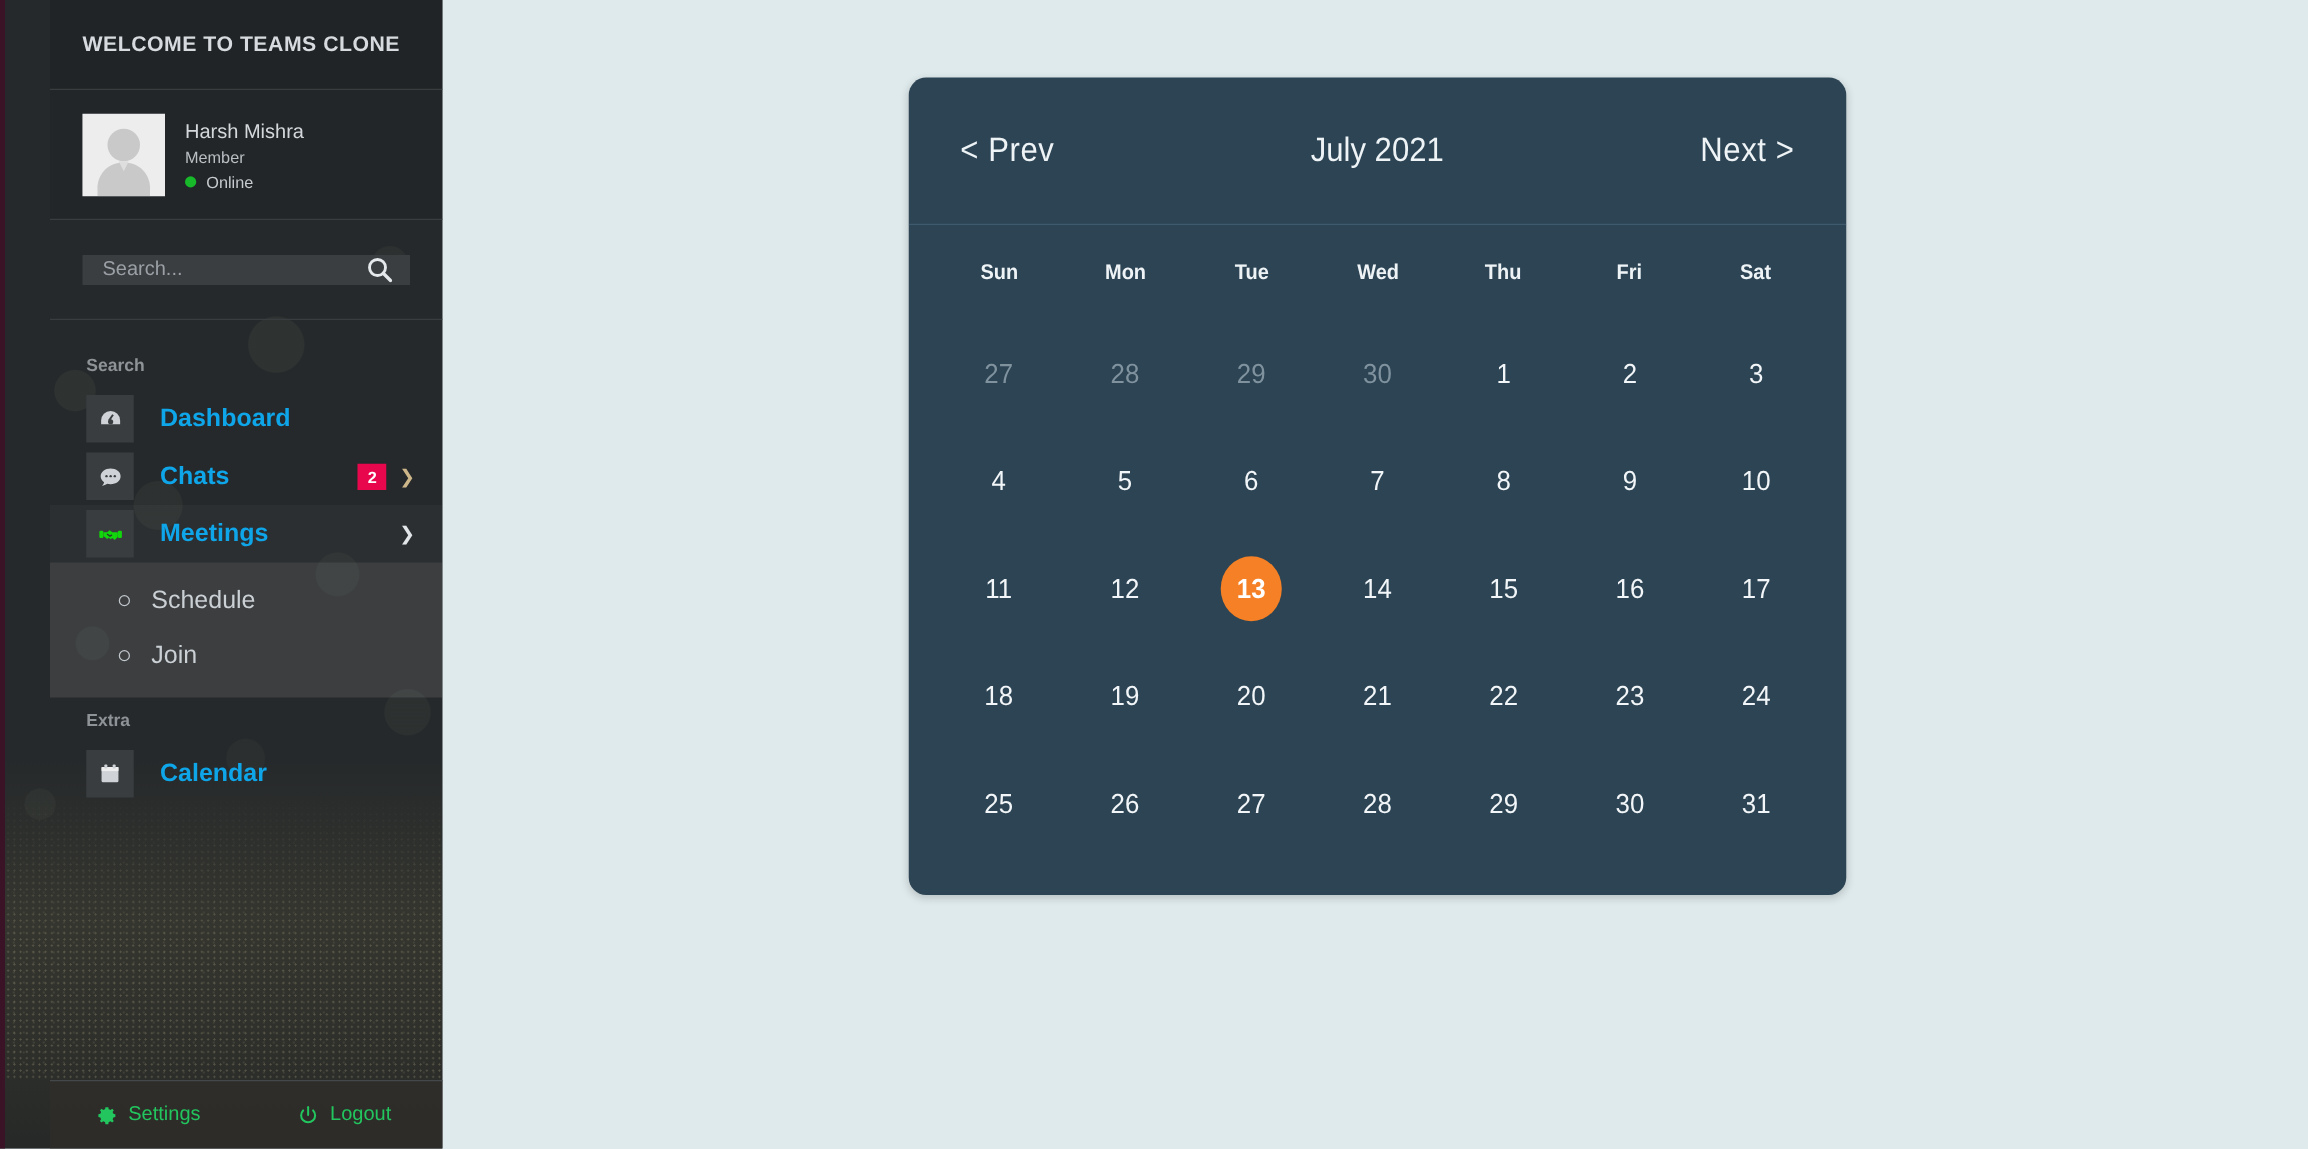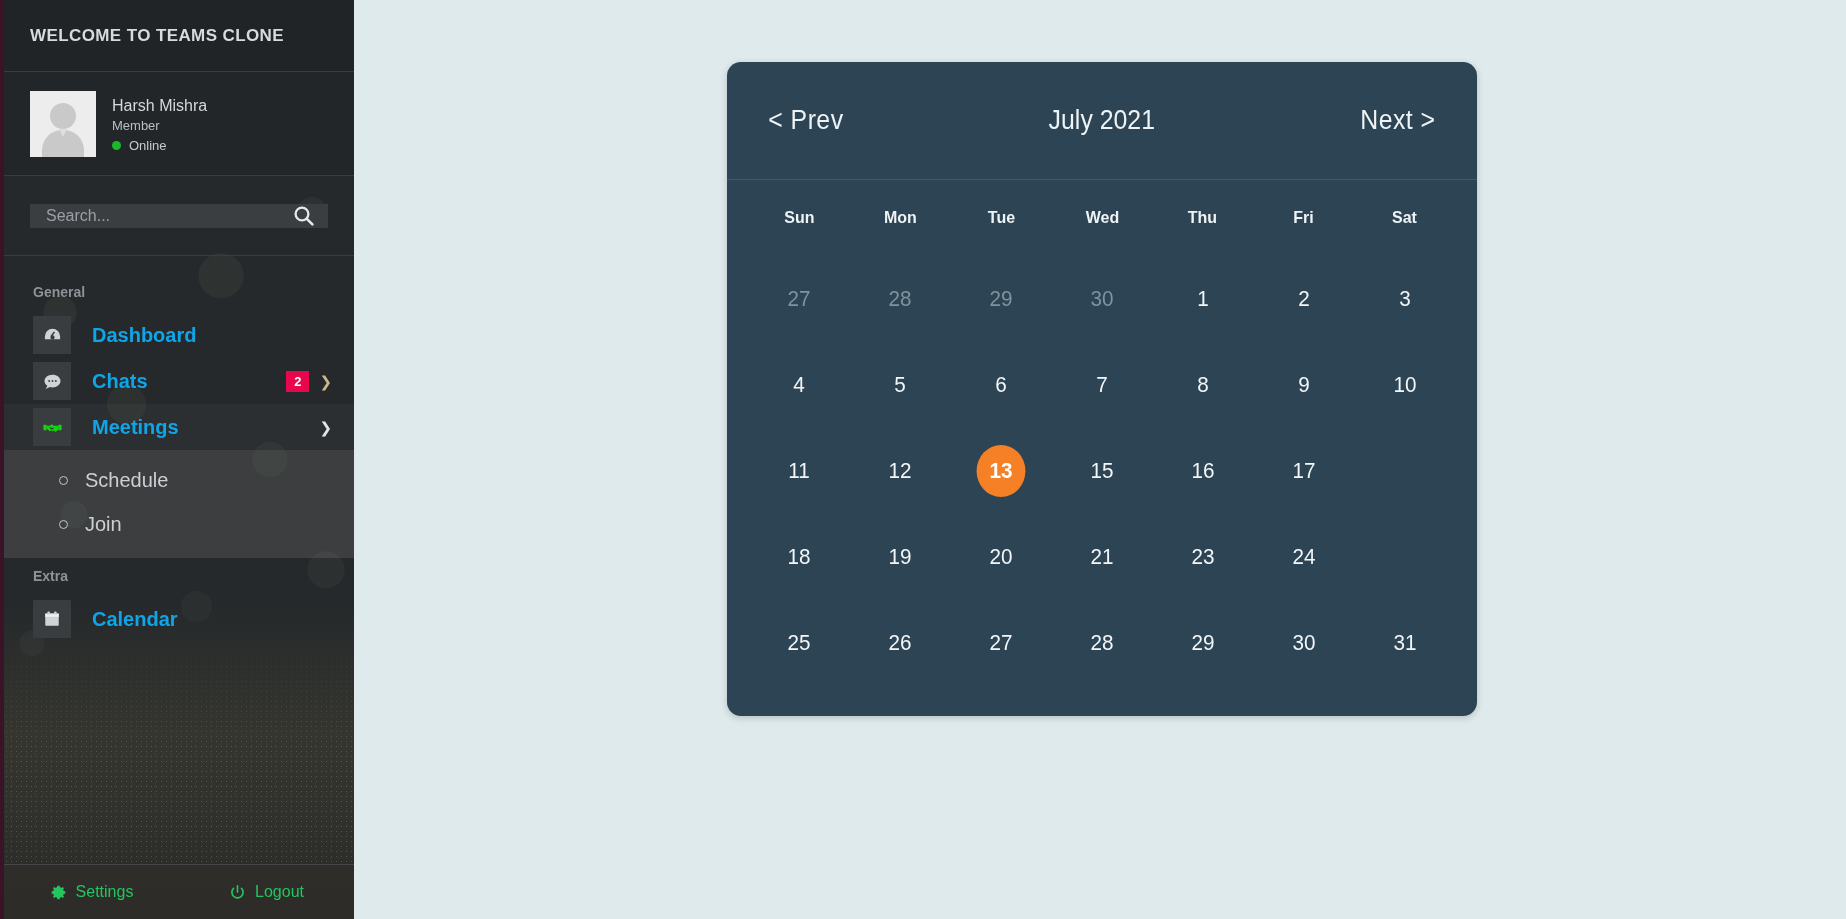--- a/index.html
+++ b/index.html
@@ -58,21 +58,21 @@
     background-image:
       radial-gradient(rgba(190,180,140,.55) .7px, transparent .9px),
       radial-gradient(rgba(150,145,115,.35) .6px, transparent .8px);
     background-size: 5px 5px, 8px 8px;
     background-position: 0 0, 3px 4px;
     -webkit-mask-image: linear-gradient(180deg, transparent 0%, #000 55%, #000 100%);
     mask-image: linear-gradient(180deg, transparent 0%, #000 55%, #000 100%);
     z-index: 0;
   }
 
-  #sidebar > * { position: relative; z-index: 1; }
+  #sidebar > * { position: relative; z-index: 1; margin-left: 36px; }
 
   .sb-header {
     height: 72px;
     flex: 0 0 72px;
     display: flex;
     align-items: center;
     padding-left: 26px;
     border-bottom: 1px solid #3a3d3f;
     background: rgba(30,33,35,.55);
   }
@@ -329,21 +329,21 @@
         <svg width="21" height="21" viewBox="0 0 21 21">
           <circle cx="9" cy="9" r="6.4" fill="none" stroke="currentColor" stroke-width="2.3"></circle>
           <line x1="13.6" y1="13.6" x2="19.4" y2="19.4" stroke="currentColor" stroke-width="2.6" stroke-linecap="round"></line>
         </svg>
       </button>
     </div>
   </div>
 
   <nav class="sb-nav">
 
-    <div class="nav-section-title">General</div>
+    <div class="nav-section-title">Search</div>
 
     <div class="nav-item">
       <span class="nav-icon">
         <svg width="19" height="19" viewBox="0 0 20 20">
           <path d="M10 3a8 8 0 0 0-8 8v3h16v-3a8 8 0 0 0-8-8z" fill="currentColor"></path>
           <circle cx="10" cy="12" r="2.2" fill="#3a3d3f"></circle>
           <rect x="9.2" y="5.5" width="1.6" height="6" fill="#3a3d3f" transform="rotate(35 10 9)"></rect>
         </svg>
       </span>
       <span class="nav-label">Dashboard</span>
@@ -490,20 +490,23 @@
             <div class="cal-cell">
               <span class="cal-day">11</span>
             </div>
             <div class="cal-cell">
               <span class="cal-day">12</span>
             </div>
             <div class="cal-cell">
               <span class="cal-day today">13</span>
             </div>
             <div class="cal-cell">
+              <span class="cal-day">14</span>
+            </div>
+            <div class="cal-cell">
               <span class="cal-day">15</span>
             </div>
             <div class="cal-cell">
               <span class="cal-day">16</span>
             </div>
             <div class="cal-cell">
               <span class="cal-day">17</span>
             </div>
           </div>
           <div class="cal-row">
@@ -513,20 +516,23 @@
             <div class="cal-cell">
               <span class="cal-day">19</span>
             </div>
             <div class="cal-cell">
               <span class="cal-day">20</span>
             </div>
             <div class="cal-cell">
               <span class="cal-day">21</span>
             </div>
             <div class="cal-cell">
+              <span class="cal-day">22</span>
+            </div>
+            <div class="cal-cell">
               <span class="cal-day">23</span>
             </div>
             <div class="cal-cell">
               <span class="cal-day">24</span>
             </div>
           </div>
           <div class="cal-row">
             <div class="cal-cell">
               <span class="cal-day">25</span>
             </div>

